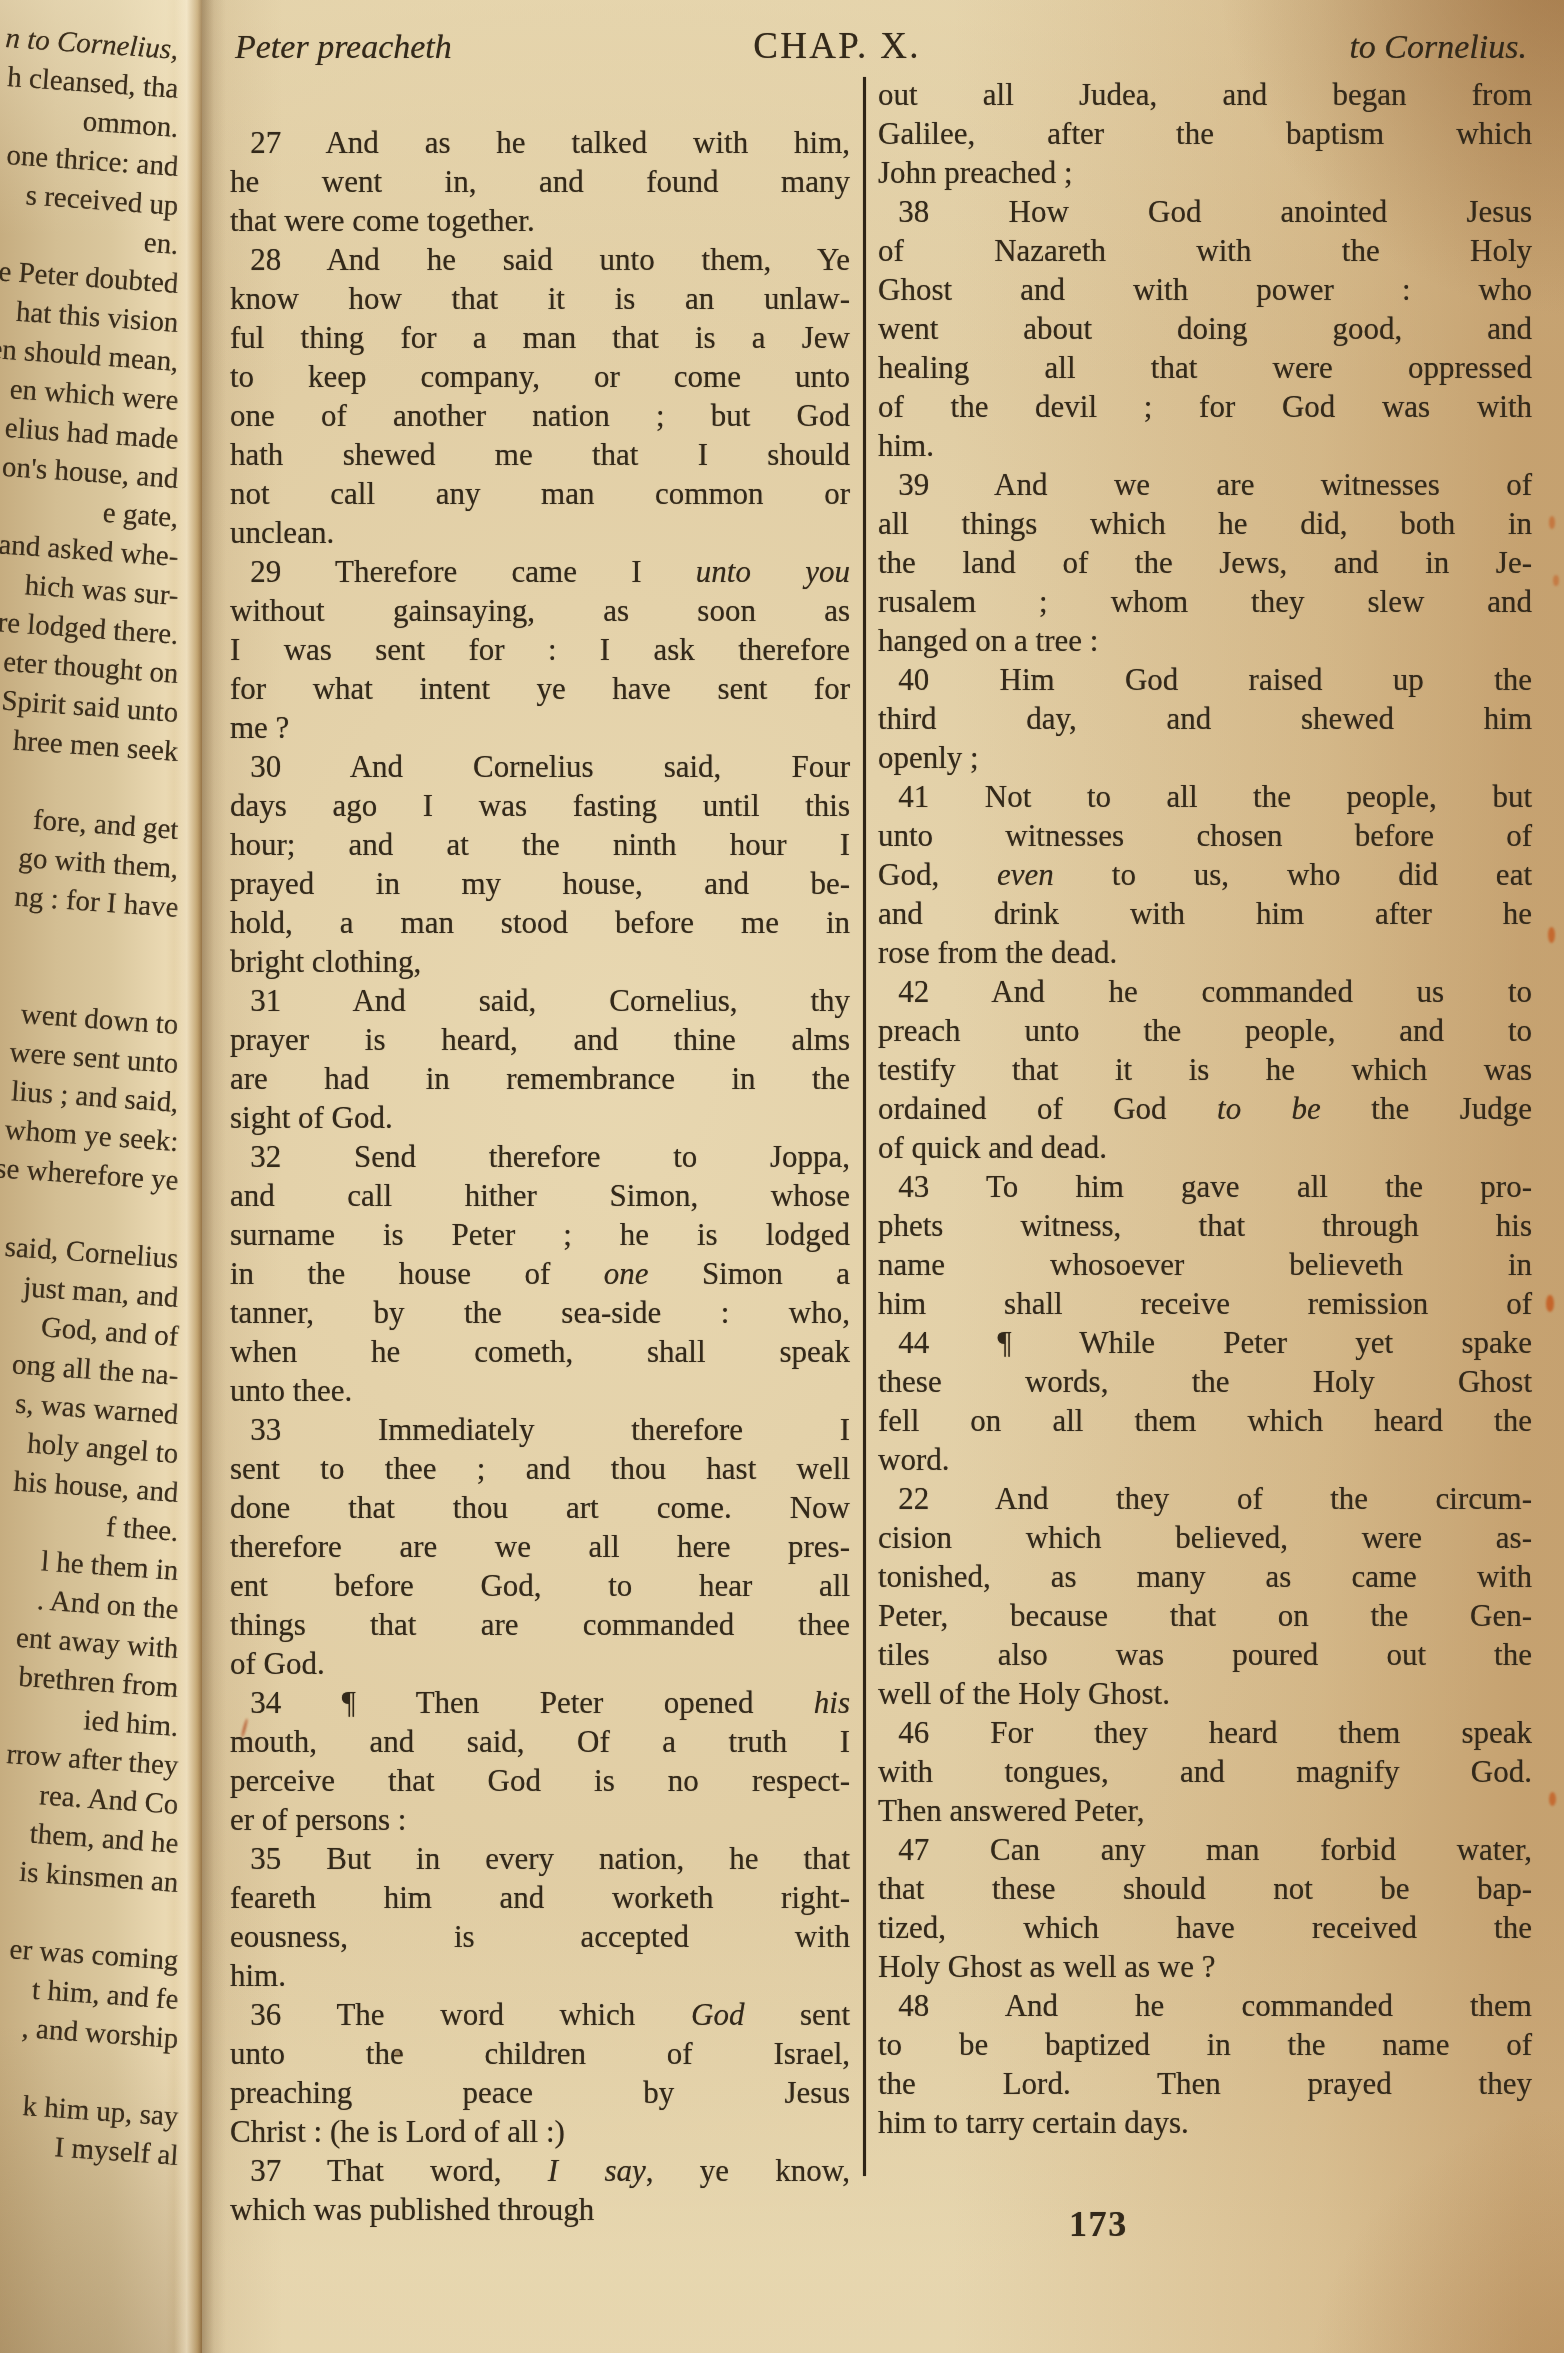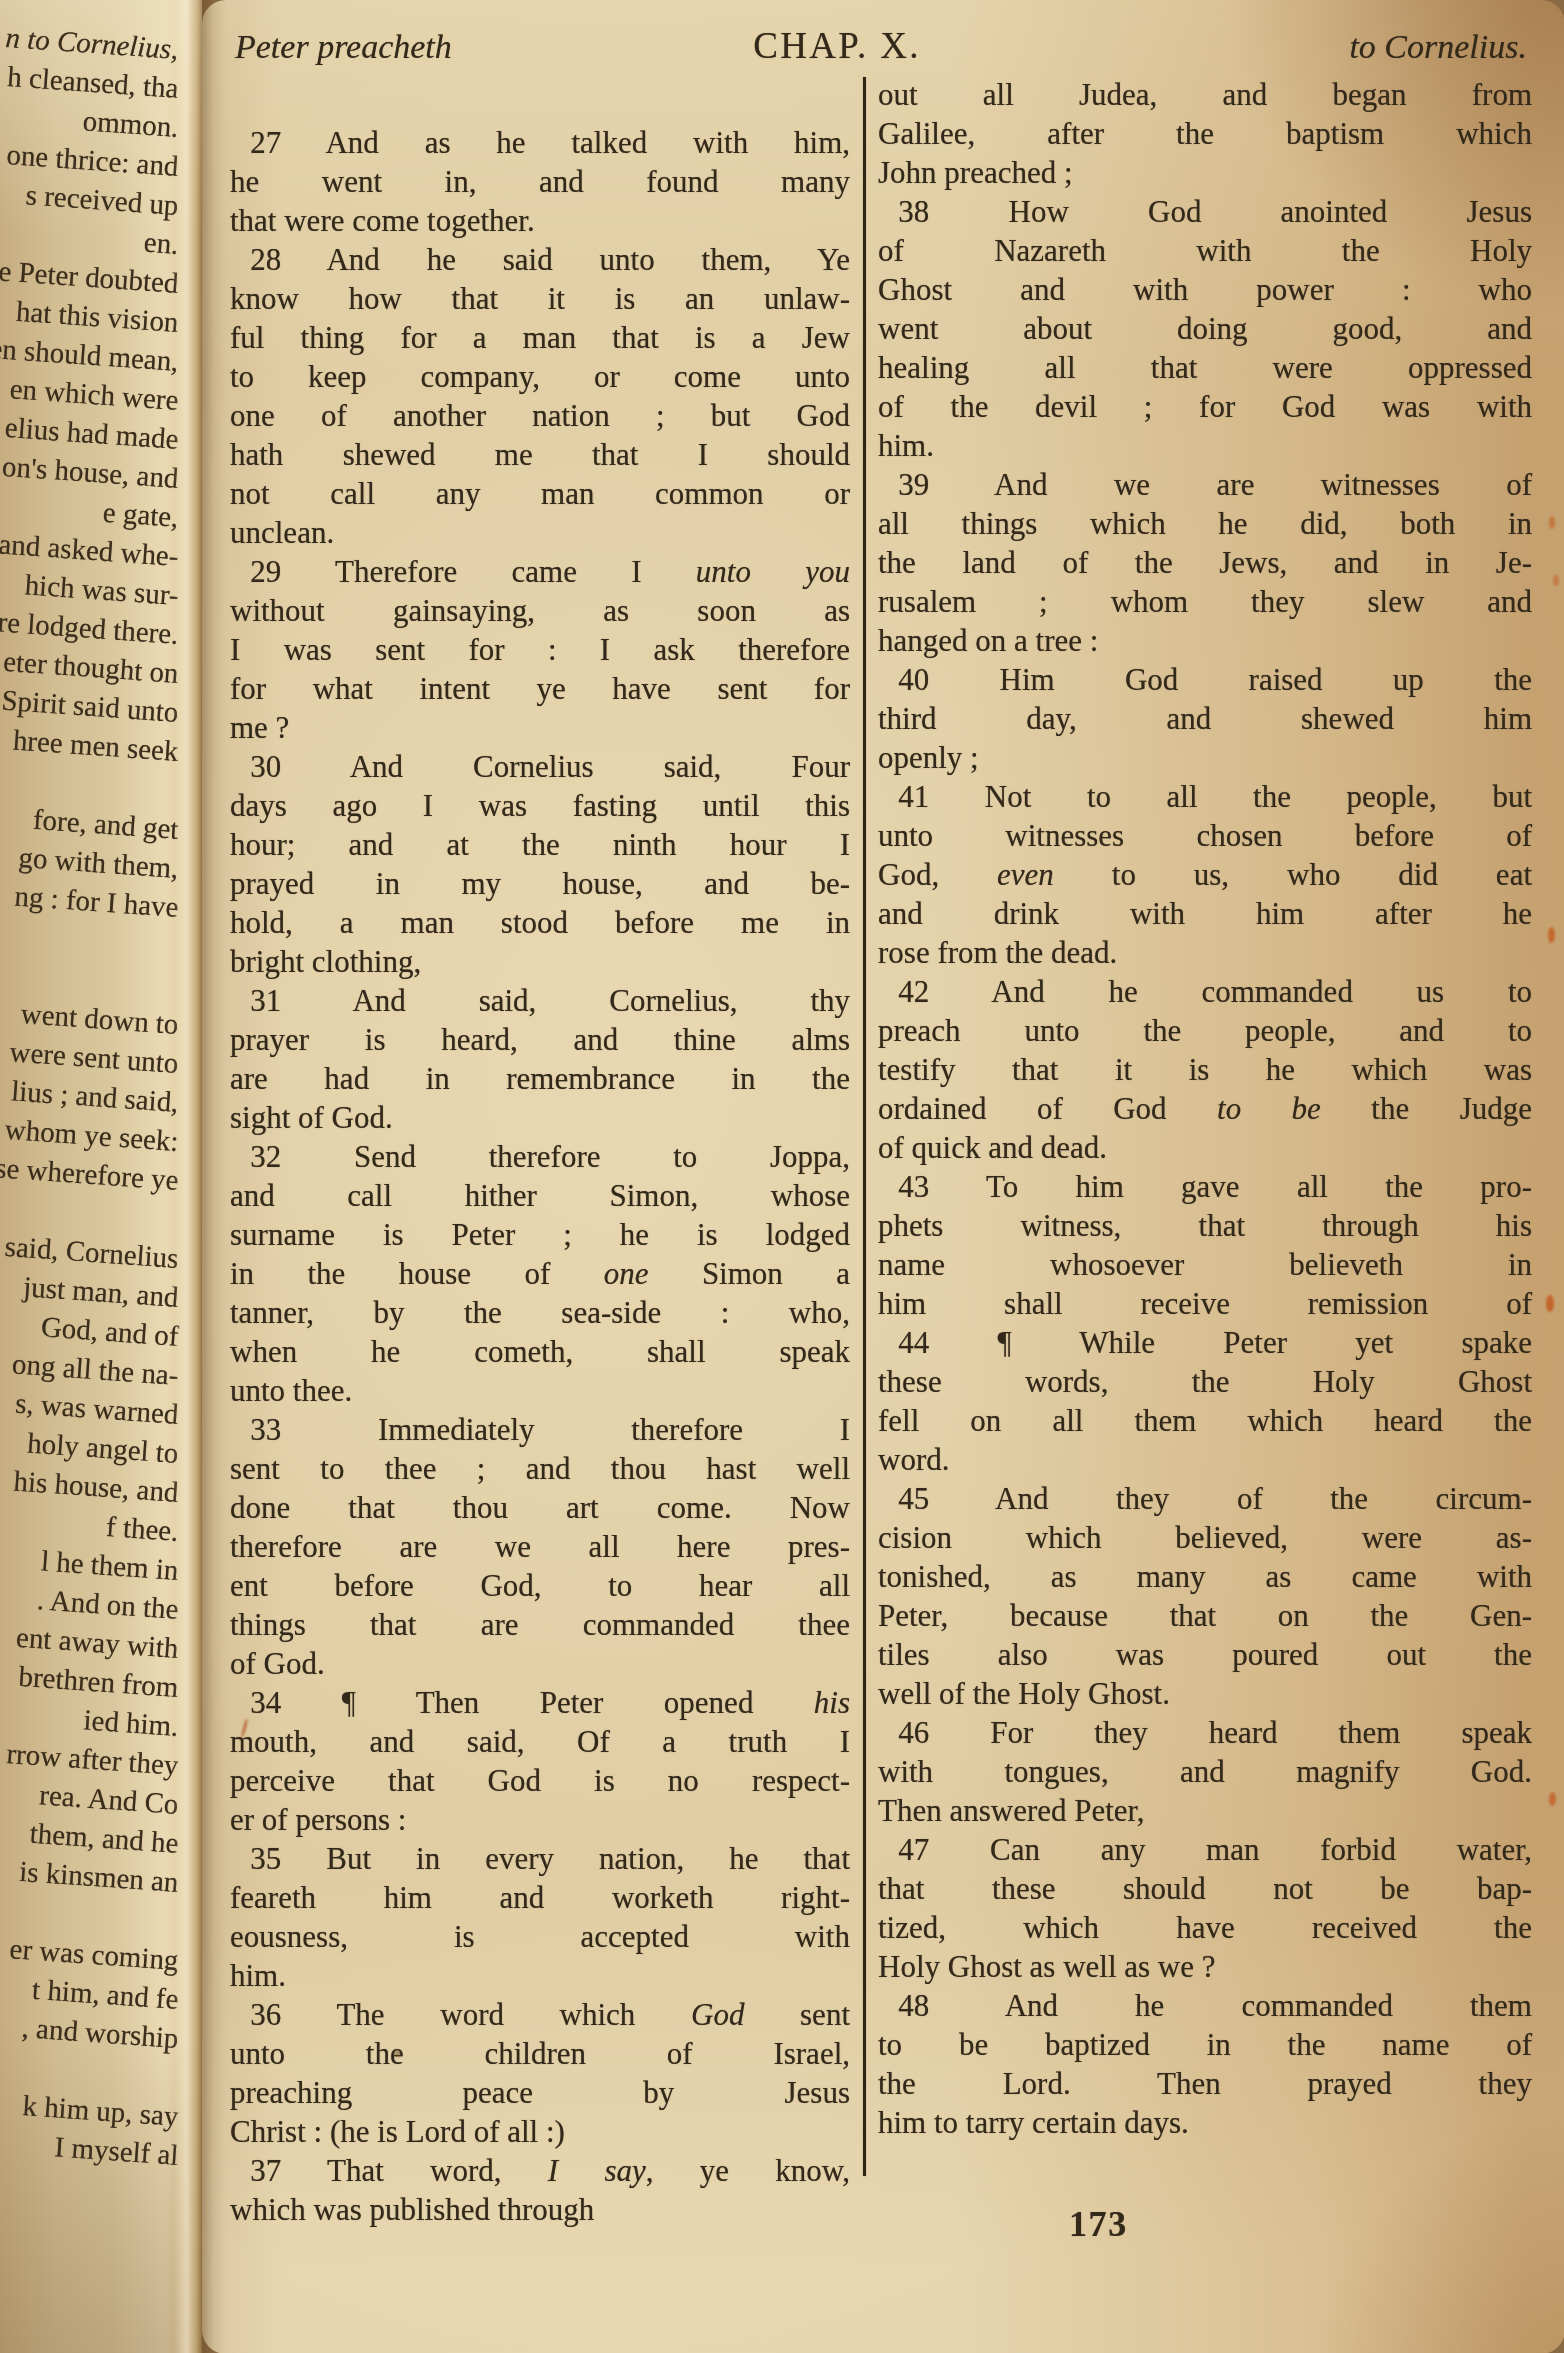--- a/index.html
+++ b/index.html
@@ -17,21 +17,21 @@
   .fragline{height:39px;transform:rotate(4deg);transform-origin:100% 50%;white-space:nowrap;}
 
   
   .page{position:absolute;left:202px;top:0;width:1363px;height:2354px;
     background:
       radial-gradient(38% 22% at 101% -2%, rgba(128,77,30,.50), rgba(128,77,30,0) 70%),
       radial-gradient(30% 18% at 102% 102%, rgba(150,95,40,.35), rgba(150,95,40,0) 70%),
       linear-gradient(90deg, rgba(120,75,30,.10) 0%, rgba(0,0,0,0) 6%, rgba(0,0,0,0) 55%, rgba(173,115,50,.22) 82%, rgba(160,100,40,.38) 97%),
       linear-gradient(180deg, rgba(236,222,184,.5) 0%, rgba(0,0,0,0) 16%, rgba(0,0,0,0) 80%, rgba(240,228,192,.5) 96%),
       radial-gradient(90% 70% at 30% 45%, rgba(244,232,198,.5), rgba(244,232,198,0) 82%),
-      #dcc79c; border-radius: 24px;}
+      #dcc79c;}
   .page::before{content:'';position:absolute;left:0;top:0;width:23.5px;height:100%;
     background:linear-gradient(90deg, rgba(95,65,30,.40), rgba(95,65,30,.10) 50%, rgba(0,0,0,0));}
 
   .header{position:absolute;top:23.5px;left:0;width:100%;height:49px;}
   .h-left{position:absolute;left:33px;top:4.7px;font-style:italic;font-size:34px;text-shadow:0 0 0.8px rgba(51,41,26,.6);}
   .h-center{position:absolute;left:635px;top:0;transform:translateX(-50%);font-size:37px;font-weight:normal;
     letter-spacing:2.3px;text-shadow:0 0 0.8px rgba(51,41,26,.6);}
   .h-right{position:absolute;right:38px;top:4.7px;font-style:italic;font-size:34px;text-shadow:0 0 0.8px rgba(51,41,26,.6);}
 
   .divider{position:absolute;left:661px;top:77px;width:3.1px;height:2099px;background:#2f2517;box-shadow:0 0 0.8px #2f2517;}
@@ -211,21 +211,21 @@
         <div class="bodyline">ordained of God <i>to be</i> the Judge</div>
         <div class="bodyline lastline">of quick and dead.</div>
         <div class="bodyline indent">43 To him gave all the pro-</div>
         <div class="bodyline">phets witness, that through his</div>
         <div class="bodyline">name whosoever believeth in</div>
         <div class="bodyline">him shall receive remission of</div>
         <div class="bodyline indent">44 ¶ While Peter yet spake</div>
         <div class="bodyline">these words, the Holy Ghost</div>
         <div class="bodyline">fell on all them which heard the</div>
         <div class="bodyline lastline">word.</div>
-        <div class="bodyline indent">45 And they of the circum-</div>
+        <div class="bodyline indent">22 And they of the circum-</div>
         <div class="bodyline">cision which believed, were as-</div>
         <div class="bodyline">tonished, as many as came with</div>
         <div class="bodyline">Peter, because that on the Gen-</div>
         <div class="bodyline">tiles also was poured out the</div>
         <div class="bodyline lastline">well of the Holy Ghost.</div>
         <div class="bodyline indent">46 For they heard them speak</div>
         <div class="bodyline">with tongues, and magnify God.</div>
         <div class="bodyline lastline">Then answered Peter,</div>
         <div class="bodyline indent">47 Can any man forbid water,</div>
         <div class="bodyline">that these should not be bap-</div>

